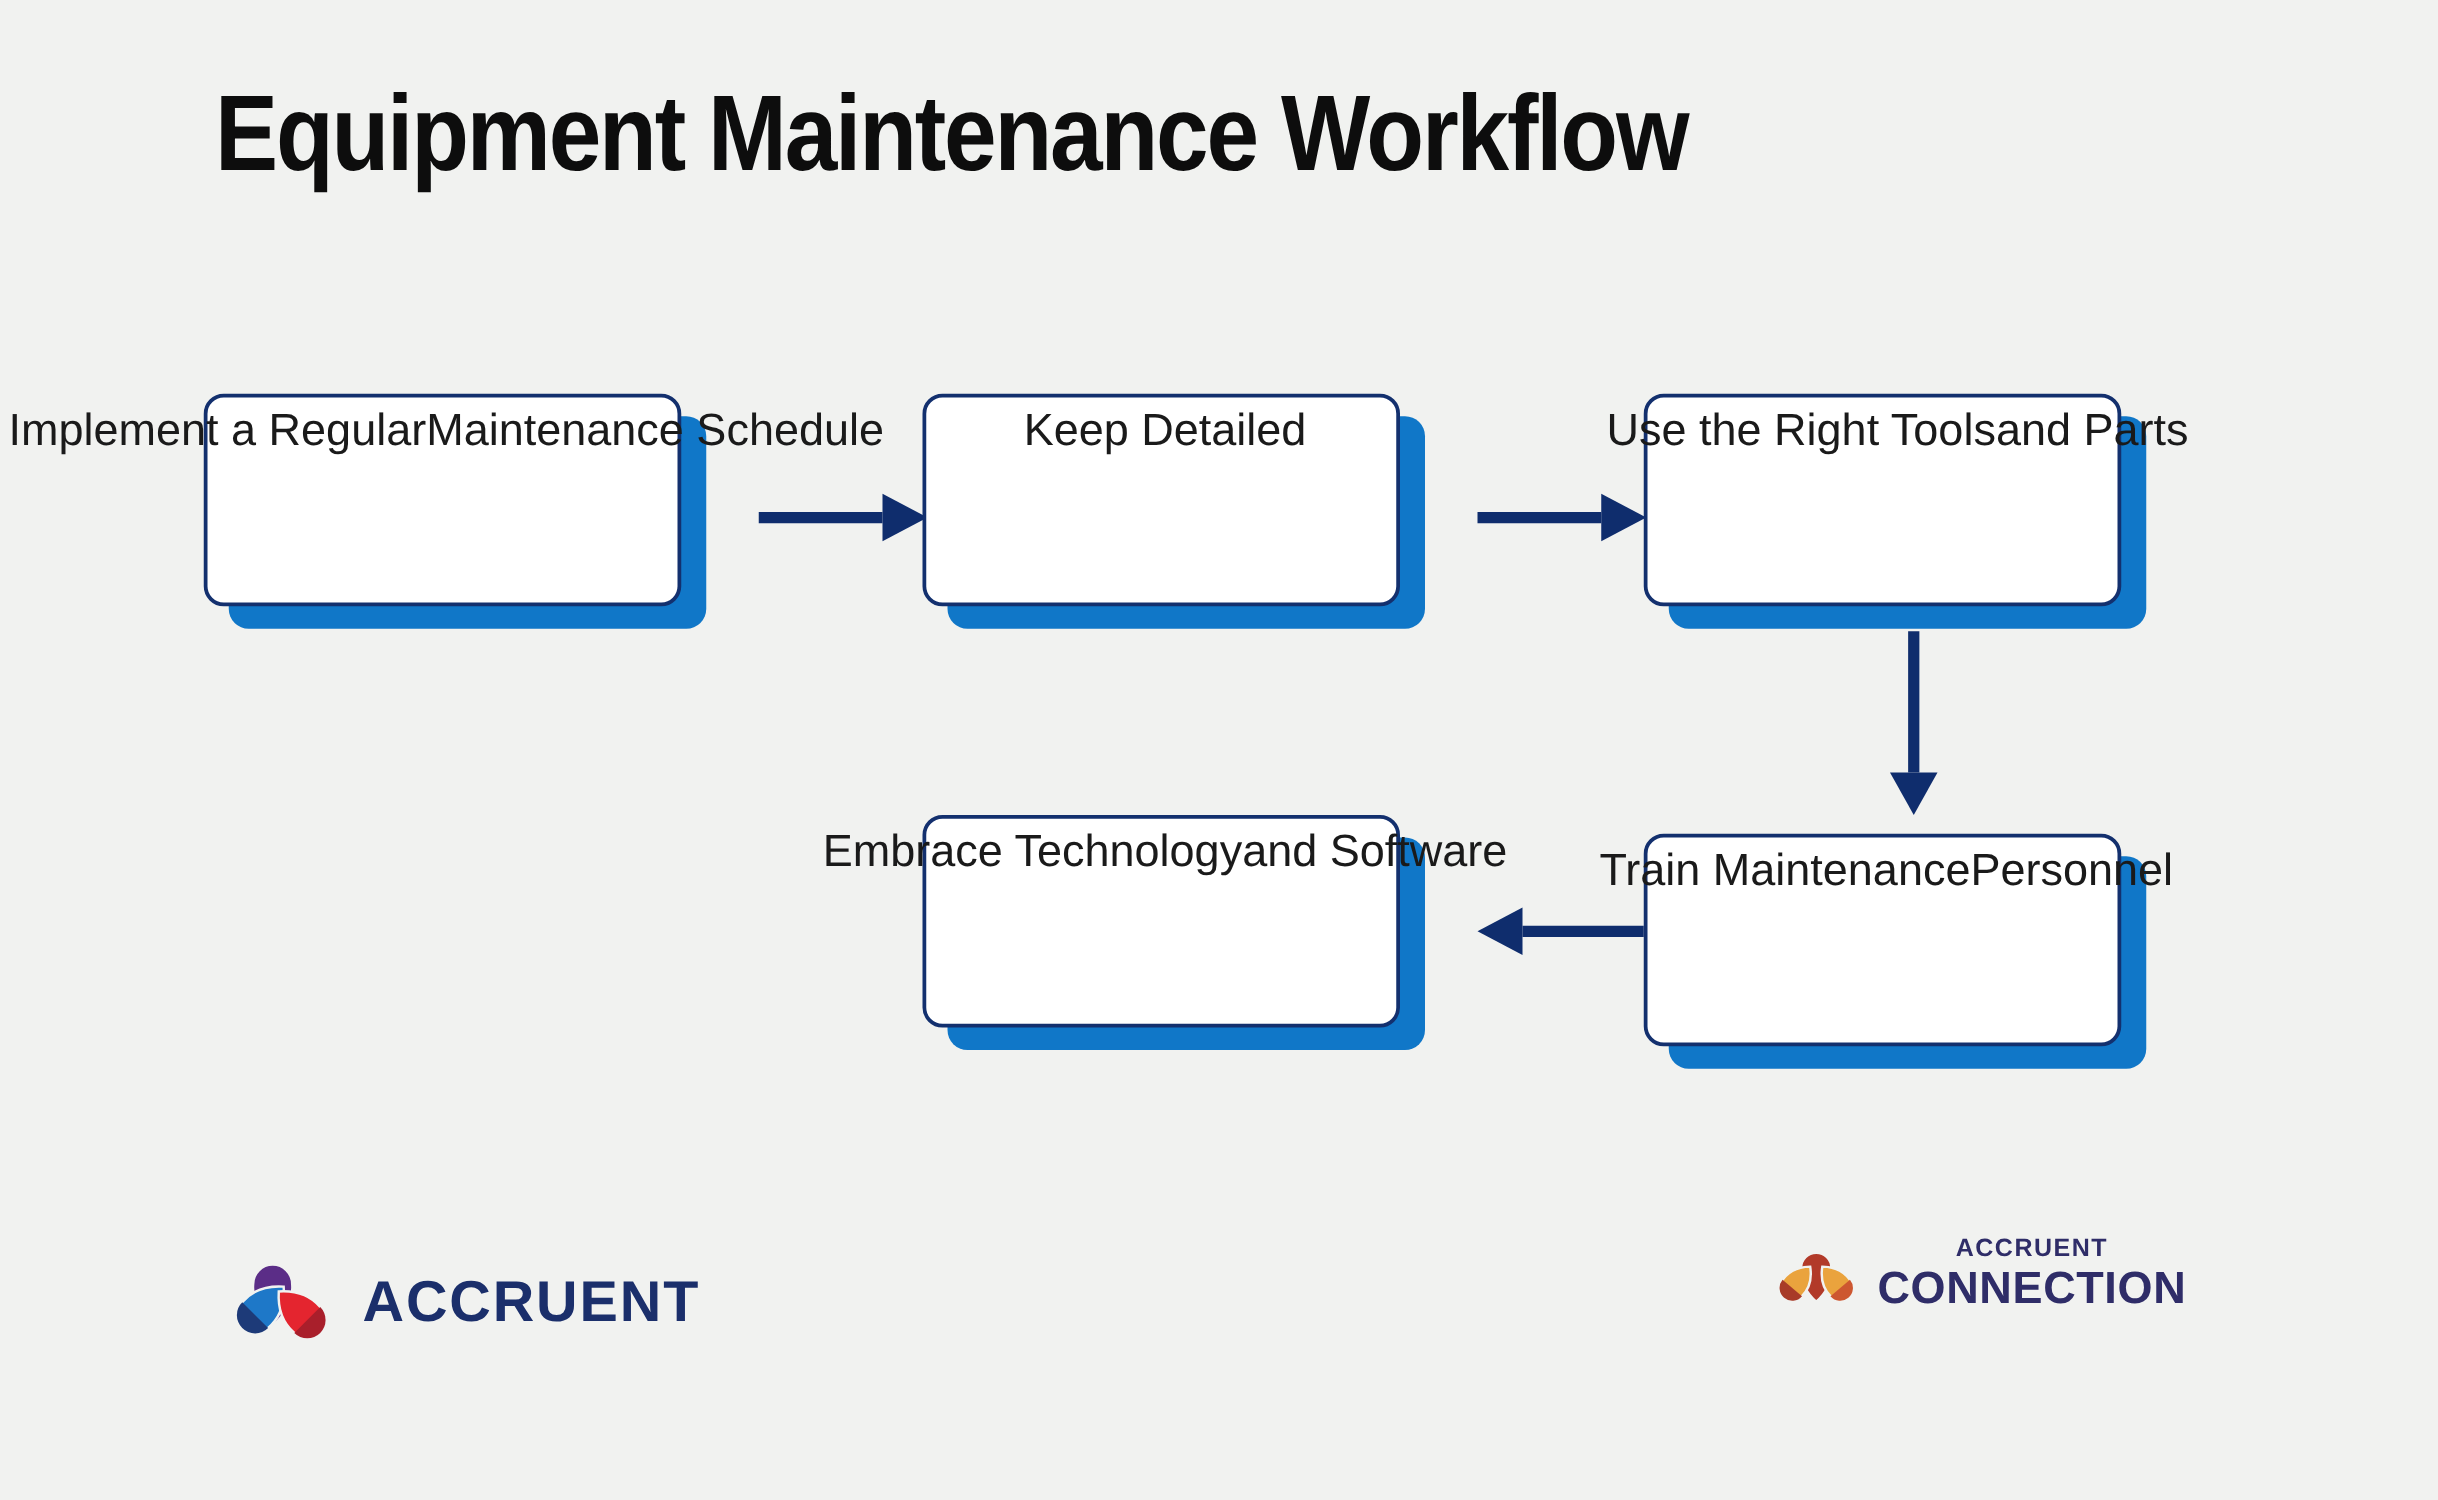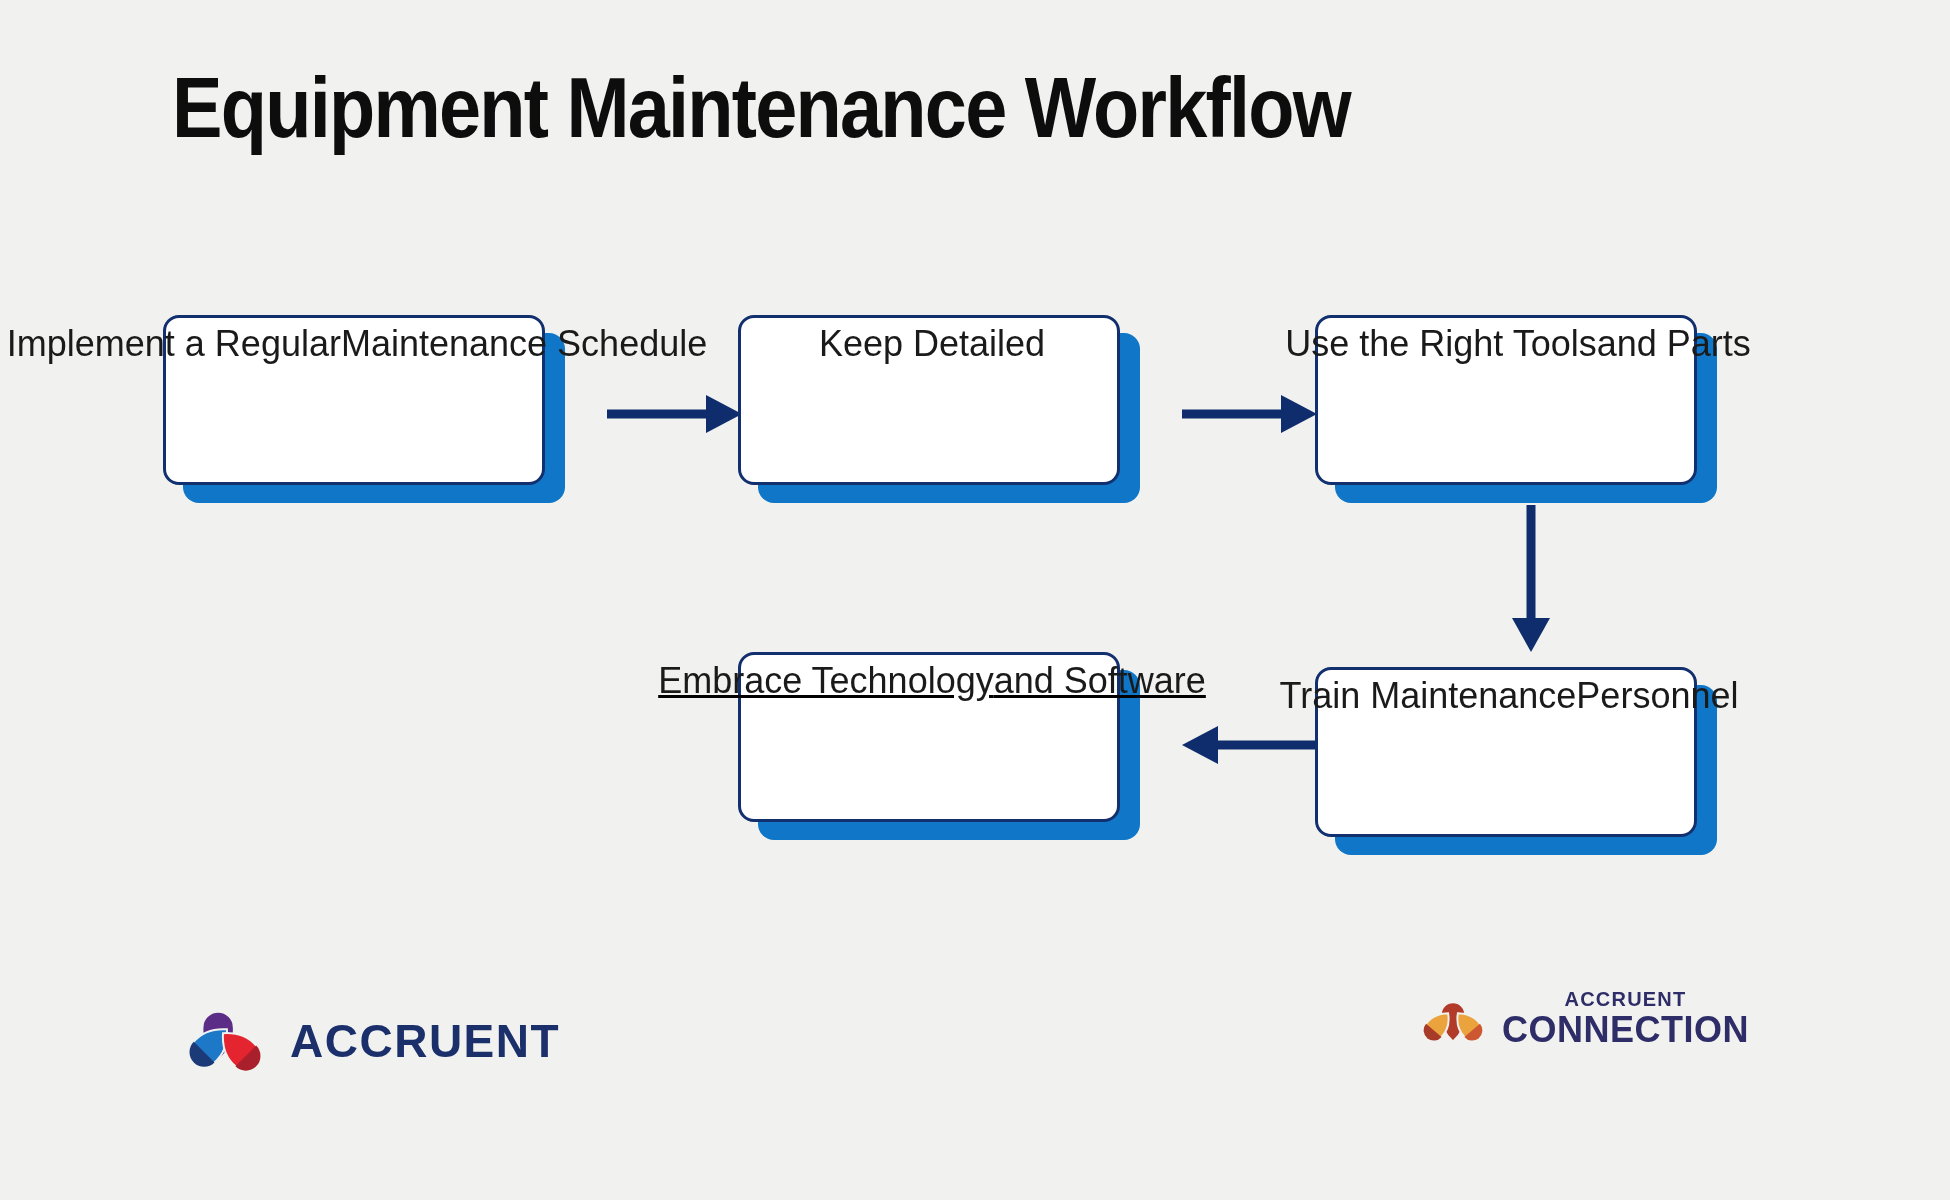--- a/index.html
+++ b/index.html
@@ -36,21 +36,21 @@
   }
   .step-box .line{
     font-size:36px;line-height:52px;
     color:var(--step-text,#1a1a1a);
     white-space:nowrap;
   }
   .pos-b1{left:163px;top:315px;}
   .pos-b2{left:738px;top:315px;}
   .pos-b3{left:1315px;top:315px;padding-left:44px;}
   .pos-b4{left:1315px;top:667px;}
-  .pos-b5{left:738px;top:652px;text-decoration:underline;}
+  .pos-b5{left:738px;top:652px;}
   .logo-accruent{
     position:absolute;left:182px;top:1000px;
     display:flex;align-items:center;
   }
   .logo-accruent .wordmark{
     margin-left:24px;
     font-size:46px;font-weight:bold;letter-spacing:1.5px;
     color:var(--accruent-navy,#1b2f6b);
   }
   .logo-mc{

